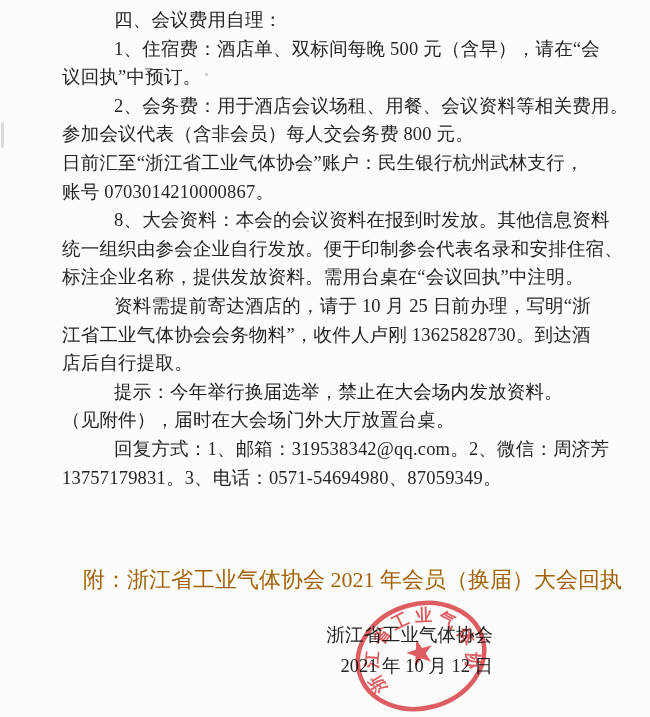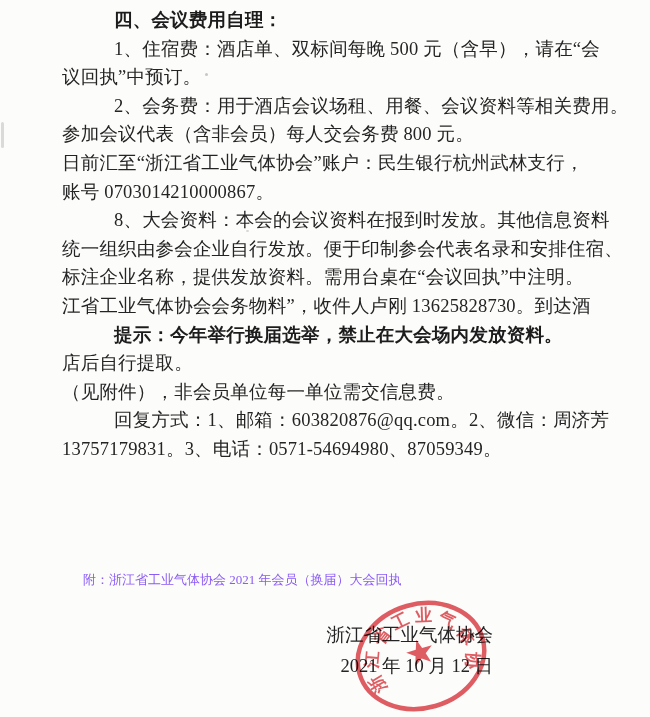--- a/index.html
+++ b/index.html
@@ -15,27 +15,27 @@
   }
   
   .body-block{
     position:absolute;left:62px;top:6px;width:542px;
     font-size:18.5px;line-height:28.6px;
     letter-spacing:.2px;
     color:#242424;
   }
   .line{white-space:nowrap;}
   .ind{text-indent:52px;}
-  .b{font-weight:bold;color:#1c1c1c;}
+  .b{font-weight:normal;color:#1c1c1c;}
   .gap{margin-top:4px;}
   
   .attach-line{
     position:absolute;left:83px;top:566px;
-    font-size:13px;line-height:28px;white-space:nowrap;
-    color:#8b5cf6;
+    font-size:22px;line-height:28px;white-space:nowrap;
+    color:#a16207;
   }
   
   .sig-block{
     position:absolute;right:157px;top:620px;
     text-align:right;font-size:18.5px;line-height:30.5px;
     color:#242424;z-index:1;white-space:nowrap;
   }
   
   .seal{
     position:absolute;left:350px;top:597px;
@@ -58,25 +58,26 @@
     <div class="line ind b">四、会议费用自理：</div>
     <div class="line ind">1、住宿费：酒店单、双标间每晚 500 元（含早），请在“会</div>
     <div class="line">议回执”中预订。</div>
     <div class="line ind">2、会务费：用于酒店会议场租、用餐、会议资料等相关费用。</div>
     <div class="line">参加会议代表（含非会员）每人交会务费 800 元。</div>
     <div class="line">日前汇至“浙江省工业气体协会”账户：民生银行杭州武林支行，</div>
     <div class="line">账号 0703014210000867。</div>
     <div class="line ind">8、大会资料：本会的会议资料在报到时发放。其他信息资料</div>
     <div class="line">统一组织由参会企业自行发放。便于印制参会代表名录和安排住宿、</div>
     <div class="line">标注企业名称，提供发放资料。需用台桌在“会议回执”中注明。</div>
+    <div class="line ind">资料需提前寄达酒店的，请于 10 月 25 日前办理，写明“浙</div>
     <div class="line">江省工业气体协会会务物料”，收件人卢刚 13625828730。到达酒</div>
+    <div class="line">店后自行提取。</div>
     <div class="line ind b">提示：今年举行换届选举，禁止在大会场内发放资料。</div>
-    <div class="line">店后自行提取。</div>
-    <div class="line">（见附件），非会员单位每一单位需交信息费。</div>
-    <div class="line ind">回复方式：1、邮箱：603820876@qq.com。2、微信：周济芳</div>
+    <div class="line">（见附件），届时在大会场门外大厅放置台桌。</div>
+    <div class="line ind">回复方式：1、邮箱：319538342@qq.com。2、微信：周济芳</div>
     <div class="line">13757179831。3、电话：0571-54694980、87059349。</div>
   </div>
 
   <div class="attach-line">附：浙江省工业气体协会 2021 年会员（换届）大会回执</div>
 
   <div class="sig-block">
     <div>浙江省工业气体协会</div>
     <div>2021 年 10 月 12 日</div>
   </div>
 

